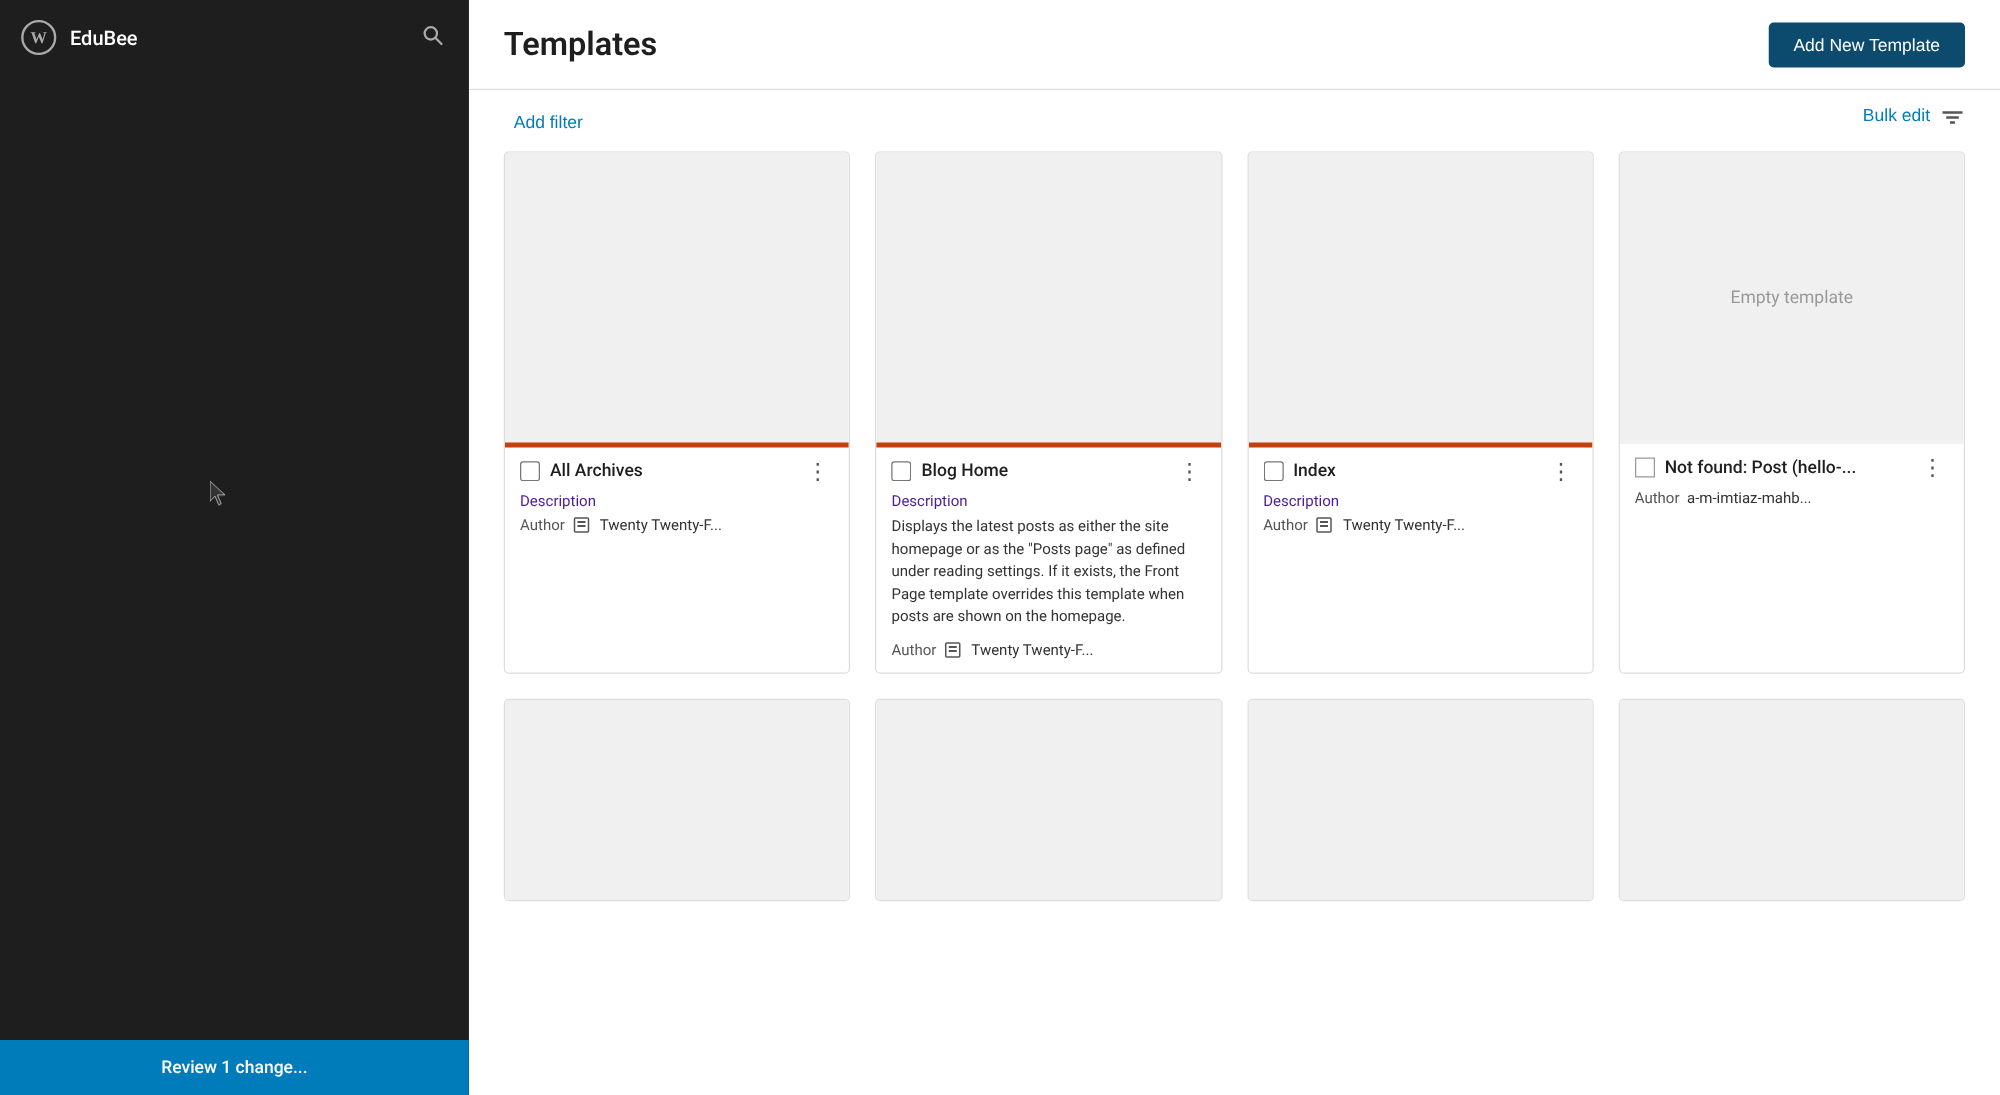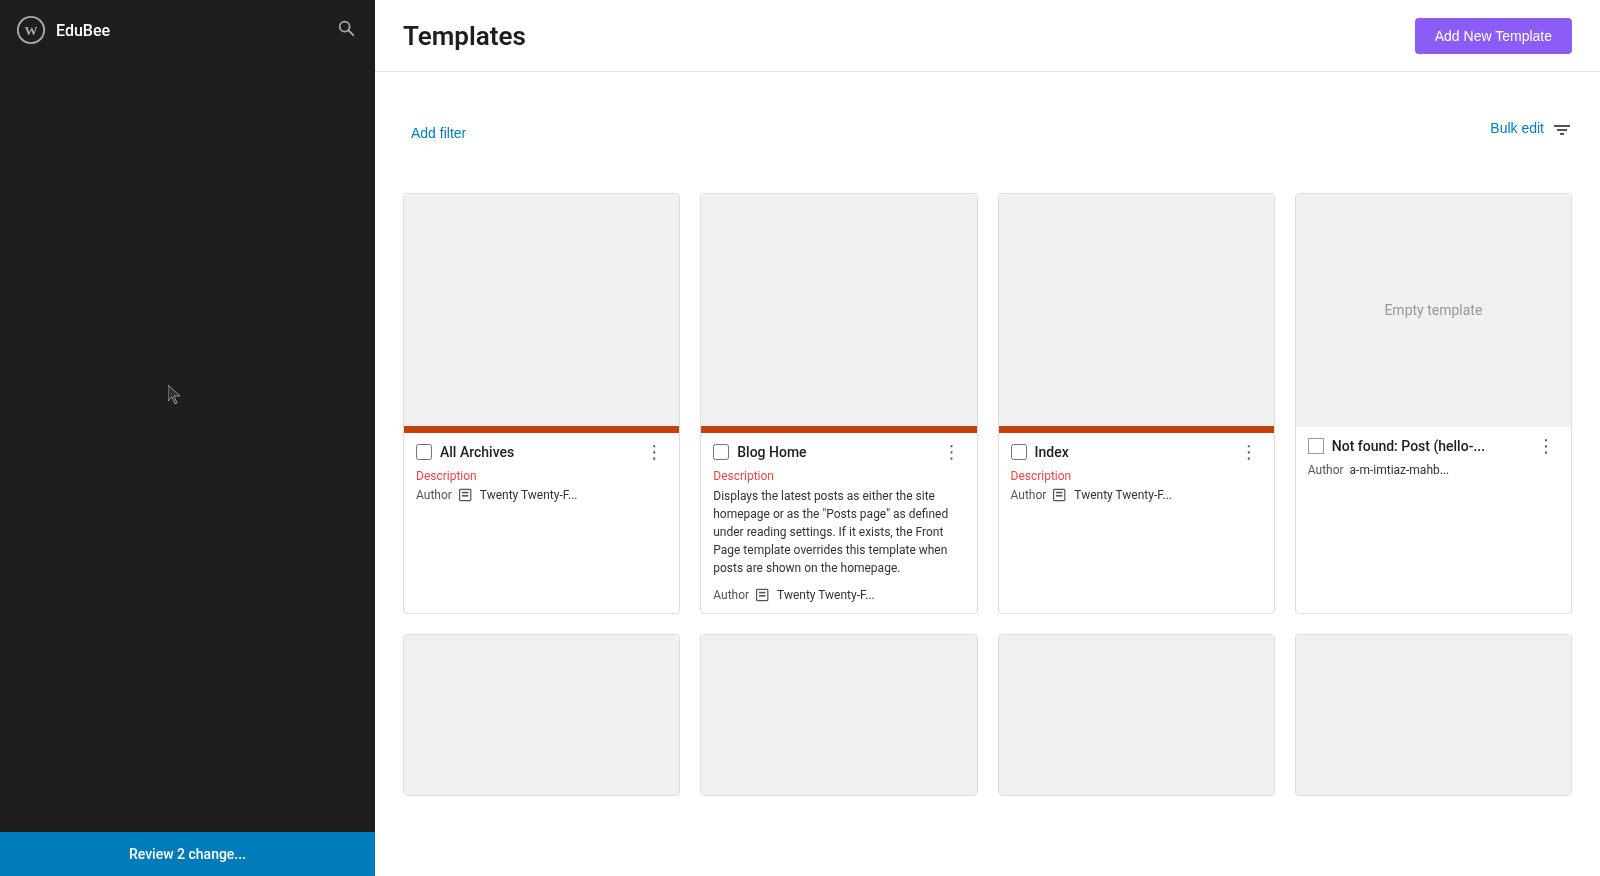--- a/index.html
+++ b/index.html
@@ -58,39 +58,38 @@
       cursor: pointer;
     }
 
     
     .main {
       flex: 1;
       background: #fff;
       display: flex;
       flex-direction: column;
       overflow: hidden;
-      gap: 36px;
     }
 
     
     .page-header {
       display: flex;
       align-items: center;
       justify-content: space-between;
       padding: 16px 28px;
       border-bottom: 1px solid #e0e0e0;
       min-height: 72px;
     }
     .page-title {
       font-size: 26px;
       font-weight: 600;
       color: #1e1e1e;
     }
     .add-new-btn {
-      background: #8b5cf6;
+      background: #0c4a6e;
       color: #fff;
       border: none;
       border-radius: 4px;
       padding: 10px 20px;
       font-size: 14px;
       font-weight: 500;
       cursor: pointer;
     }
 
     
@@ -174,21 +173,21 @@
       background: #f0f0f0;
       display: flex;
       align-items: center;
       justify-content: center;
       color: #888;
       font-size: 14px;
     }
 
     .template-footer {
       padding: 10px 12px;
-      border-top: 7px solid #c2410c;
+      border-top: 4px solid #c2410c;
     }
 
     .template-name-row {
       display: flex;
       align-items: center;
       justify-content: space-between;
       margin-bottom: 8px;
     }
     .template-name-left {
       display: flex;
@@ -211,21 +210,21 @@
       border: none;
       cursor: pointer;
       color: #555;
       font-size: 18px;
       padding: 0 4px;
       line-height: 1;
     }
 
     .desc-label {
       font-size: 12px;
-      color: #ef4444;
+      color: #4c1d95;
       margin-bottom: 4px;
     }
     .desc-text {
       font-size: 12px;
       color: #333;
       line-height: 1.5;
       margin-bottom: 10px;
     }
 
     .author-row {
@@ -294,21 +293,21 @@
       </svg>
       <span class="brand-name">EduBee</span>
     </div>
     <button class="sidebar-search-btn">
       <svg width="18" height="18" viewBox="0 0 20 20" fill="none">
         <circle cx="8.5" cy="8.5" r="5.5" stroke="#aaa" stroke-width="2"></circle>
         <line x1="12.5" y1="12.5" x2="18" y2="18" stroke="#aaa" stroke-width="2" stroke-linecap="round"></line>
       </svg>
     </button>
   </div>
-  <div class="review-bar">Review 2 change...</div>
+  <div class="review-bar">Review 1 change...</div>
 </div>
 
 <div class="main">
 
   <div class="page-header">
     <h1 class="page-title">Templates</h1>
     <button class="add-new-btn">Add New Template</button>
   </div>
 
   <div class="toolbar">

